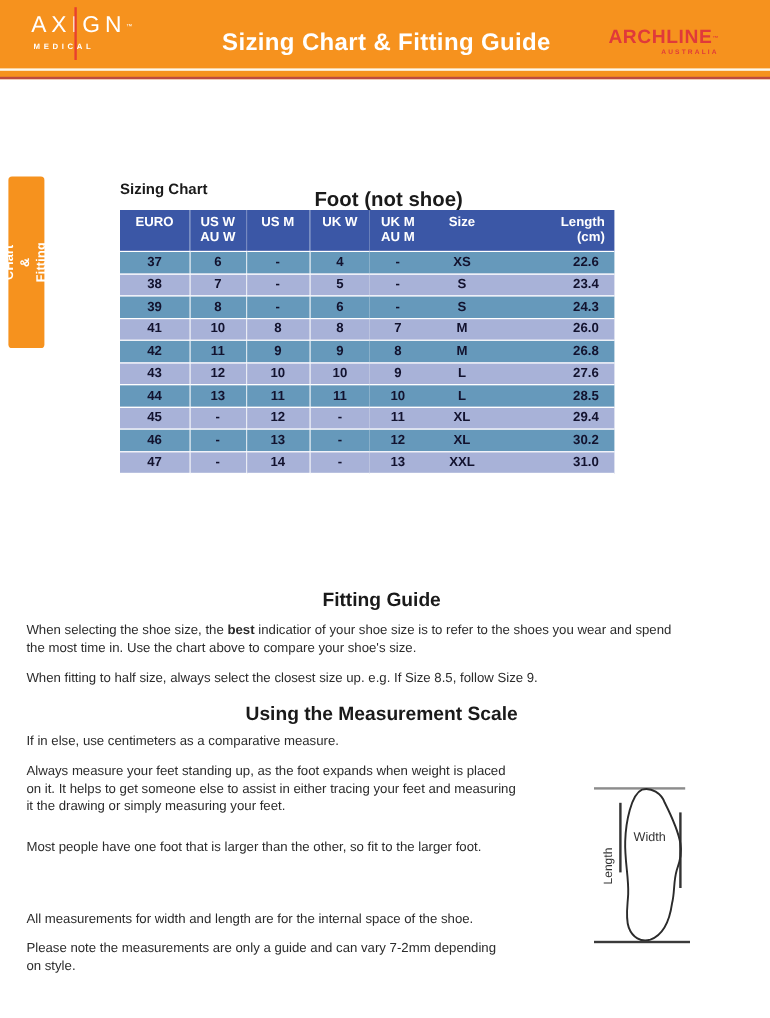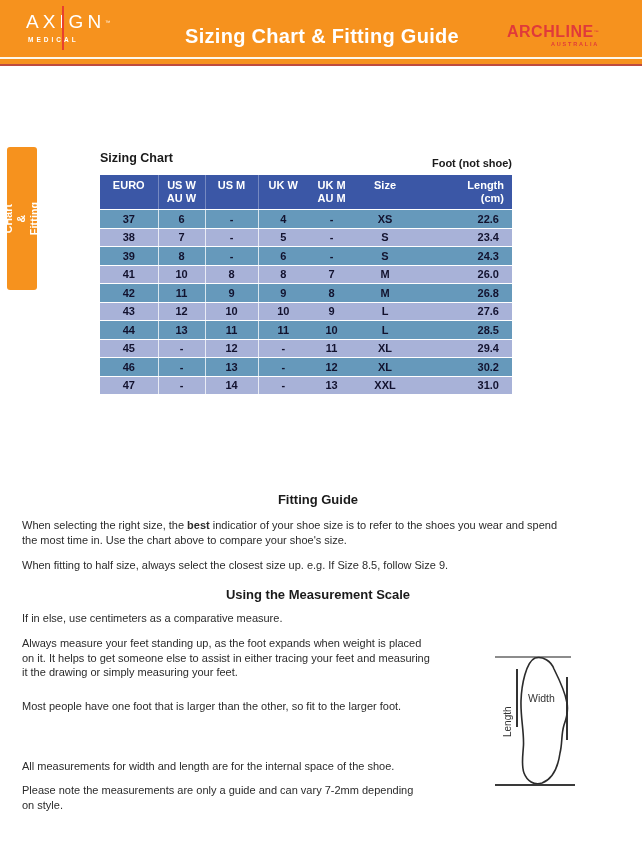--- a/index.html
+++ b/index.html
@@ -25,36 +25,36 @@
   .archline-tm{font-size:5px;vertical-align:top;}
   .archline-sub{font-size:5.5px;letter-spacing:1.8px;font-weight:700;text-align:right;margin-top:1px;}
   
   .side-tab{position:absolute;left:7px;top:147px;width:30px;height:143px;background:var(--orange,#F6921E);
     border-radius:3px;display:flex;align-items:center;justify-content:center;}
   .side-tab span{transform:rotate(-90deg);white-space:pre-line;text-align:center;
     color:#fff;font-size:10.5px;font-weight:700;line-height:13px;letter-spacing:.2px;}
   
   .chart-title{position:absolute;left:100px;top:151px;width:412px;text-align:left;
     font-size:12.5px;font-weight:700;color:#1a1a1a;}
-  .foot-note{position:absolute;left:262px;top:157px;width:250px;text-align:right;
-    font-size:11px;font-weight:700;color:#1a1a1a;}
+  .foot-note{position:absolute;left:262px;top:157px;width:250px;
+    font-size:17px;font-weight:700;color:#1a1a1a;}
   
   table.sizing{position:absolute;left:100px;top:175px;width:412px;border-collapse:collapse;table-layout:fixed;}
   table.sizing thead th{background:var(--header-blue,#3B57A6);color:#fff;font-size:11px;font-weight:700;
     vertical-align:top;padding:4px 0 0 0;height:30px;line-height:13px;text-align:center;border-bottom:1.5px solid #fff;}
   table.sizing thead th:nth-child(-n+3){border-right:1px solid rgba(255,255,255,.3);}
   table.sizing thead th:last-child{text-align:right;padding-right:8px;}
   table.sizing tbody td{height:17.5px;font-size:11px;font-weight:700;color:#12122e;text-align:center;
     padding:0;border-bottom:1.5px solid #fff;}
   table.sizing tbody td:nth-child(-n+3){border-right:1px solid rgba(255,255,255,.75);}
   table.sizing tbody td:last-child{text-align:right;padding-right:13px;}
   table.sizing tbody tr:nth-child(odd){background:var(--row-teal,#6699BB);}
   table.sizing tbody tr:nth-child(even){background:var(--row-periwinkle,#A8B2D8);}
   
-  .h-center{position:absolute;left:0;width:636px;text-align:center;font-size:13px;font-weight:700;color:#1a1a1a;}
+  .h-center{position:absolute;left:0;width:636px;text-align:center;font-size:16px;font-weight:700;color:#1a1a1a;}
   .para{position:absolute;left:22px;font-size:11px;line-height:14.5px;color:#2b2b2b;white-space:pre-line;}
   
   .diagram{position:absolute;left:490px;top:645px;width:112px;height:150px;}
   .d-top-line{position:absolute;left:5px;top:11px;width:76px;height:2px;background:#8c8c8c;}
   .d-bottom-line{position:absolute;left:5px;top:139px;width:80px;height:2px;background:#3a3a3a;}
   .d-left-line{position:absolute;left:26px;top:24px;width:1.5px;height:58px;background:#333;}
   .d-right-line{position:absolute;left:76px;top:32px;width:1.5px;height:63px;background:#333;}
   .d-width{position:absolute;left:38px;top:47px;font-size:10.5px;color:#333;}
   .d-length{position:absolute;left:12px;top:92px;transform:rotate(-90deg);transform-origin:0 0;
     font-size:10px;color:#333;}
@@ -200,21 +200,21 @@
         <td>-</td>
         <td>13</td>
         <td>XXL</td>
         <td>31.0</td>
       </tr>
     </tbody>
 </table>
 
 <div class="h-center" style="top:492px">Fitting Guide</div>
 
-<p class="para" style="top:518px;width:618px;margin:0"><span>When selecting the right size, the </span><b>best</b><span> indicatior of your shoe size is to refer to the shoes you wear and spend
+<p class="para" style="top:518px;width:618px;margin:0"><span>When selecting the shoe size, the </span><b>best</b><span> indicatior of your shoe size is to refer to the shoes you wear and spend
 the most time in. Use the chart above to compare your shoe's size.</span></p>
 
 <p class="para" style="top:558px;width:600px;margin:0">When fitting to half size, always select the closest size up. e.g. If Size 8.5, follow Size 9.</p>
 
 <div class="h-center" style="top:587px">Using the Measurement Scale</div>
 
 <p class="para" style="top:611px;width:480px;margin:0">If in else, use centimeters as a comparative measure.</p>
 <p class="para" style="top:636px;width:470px;margin:0">Always measure your feet standing up, as the foot expands when weight is placed
 on it. It helps to get someone else to assist in either tracing your feet and measuring
 it the drawing or simply measuring your feet.</p>

